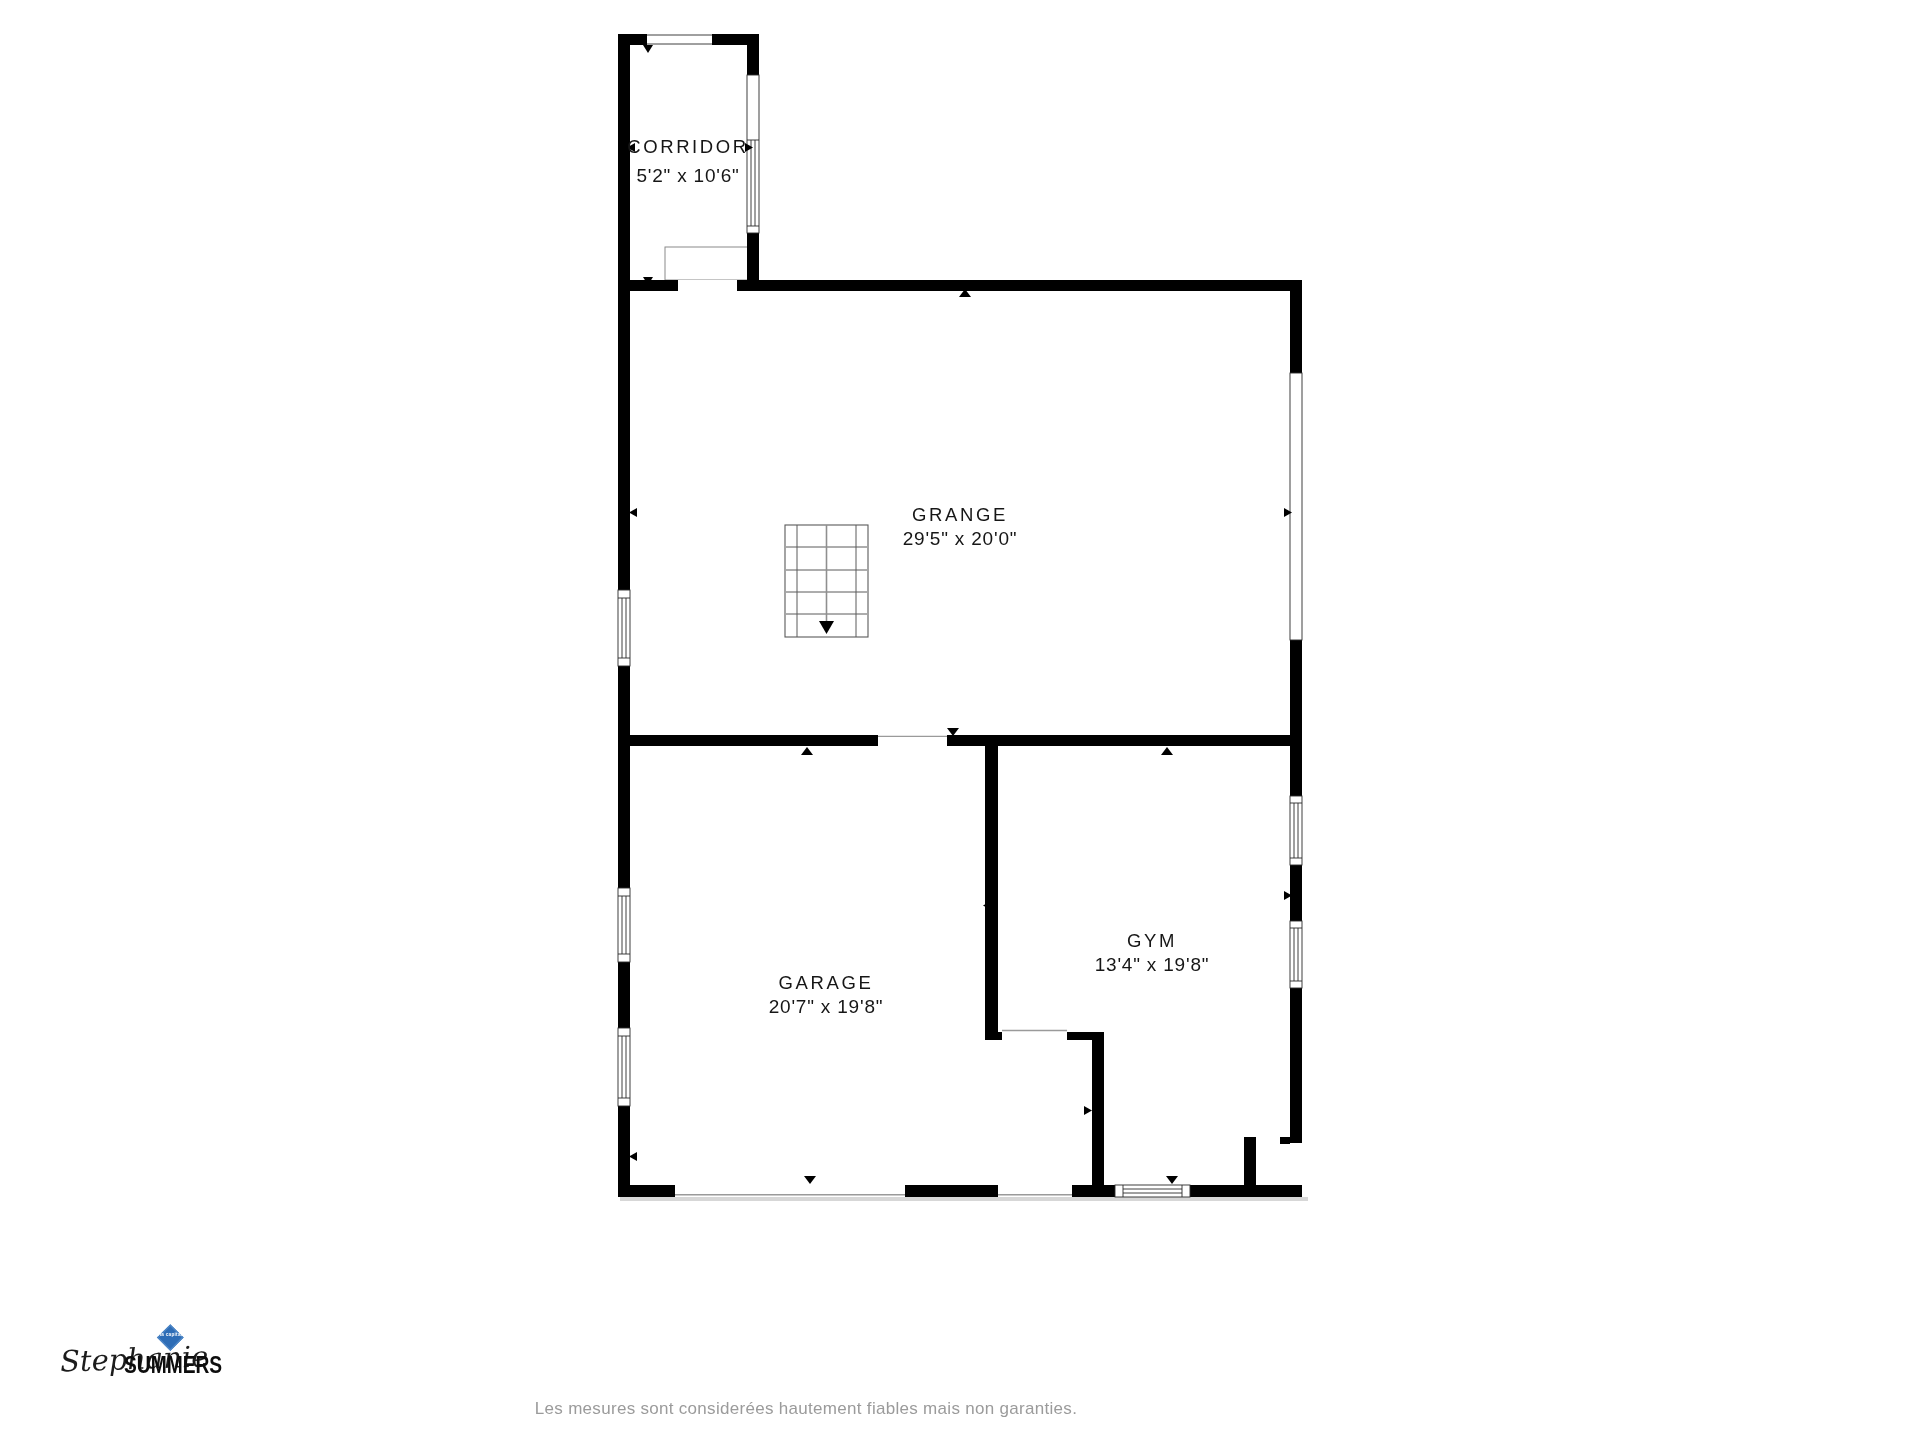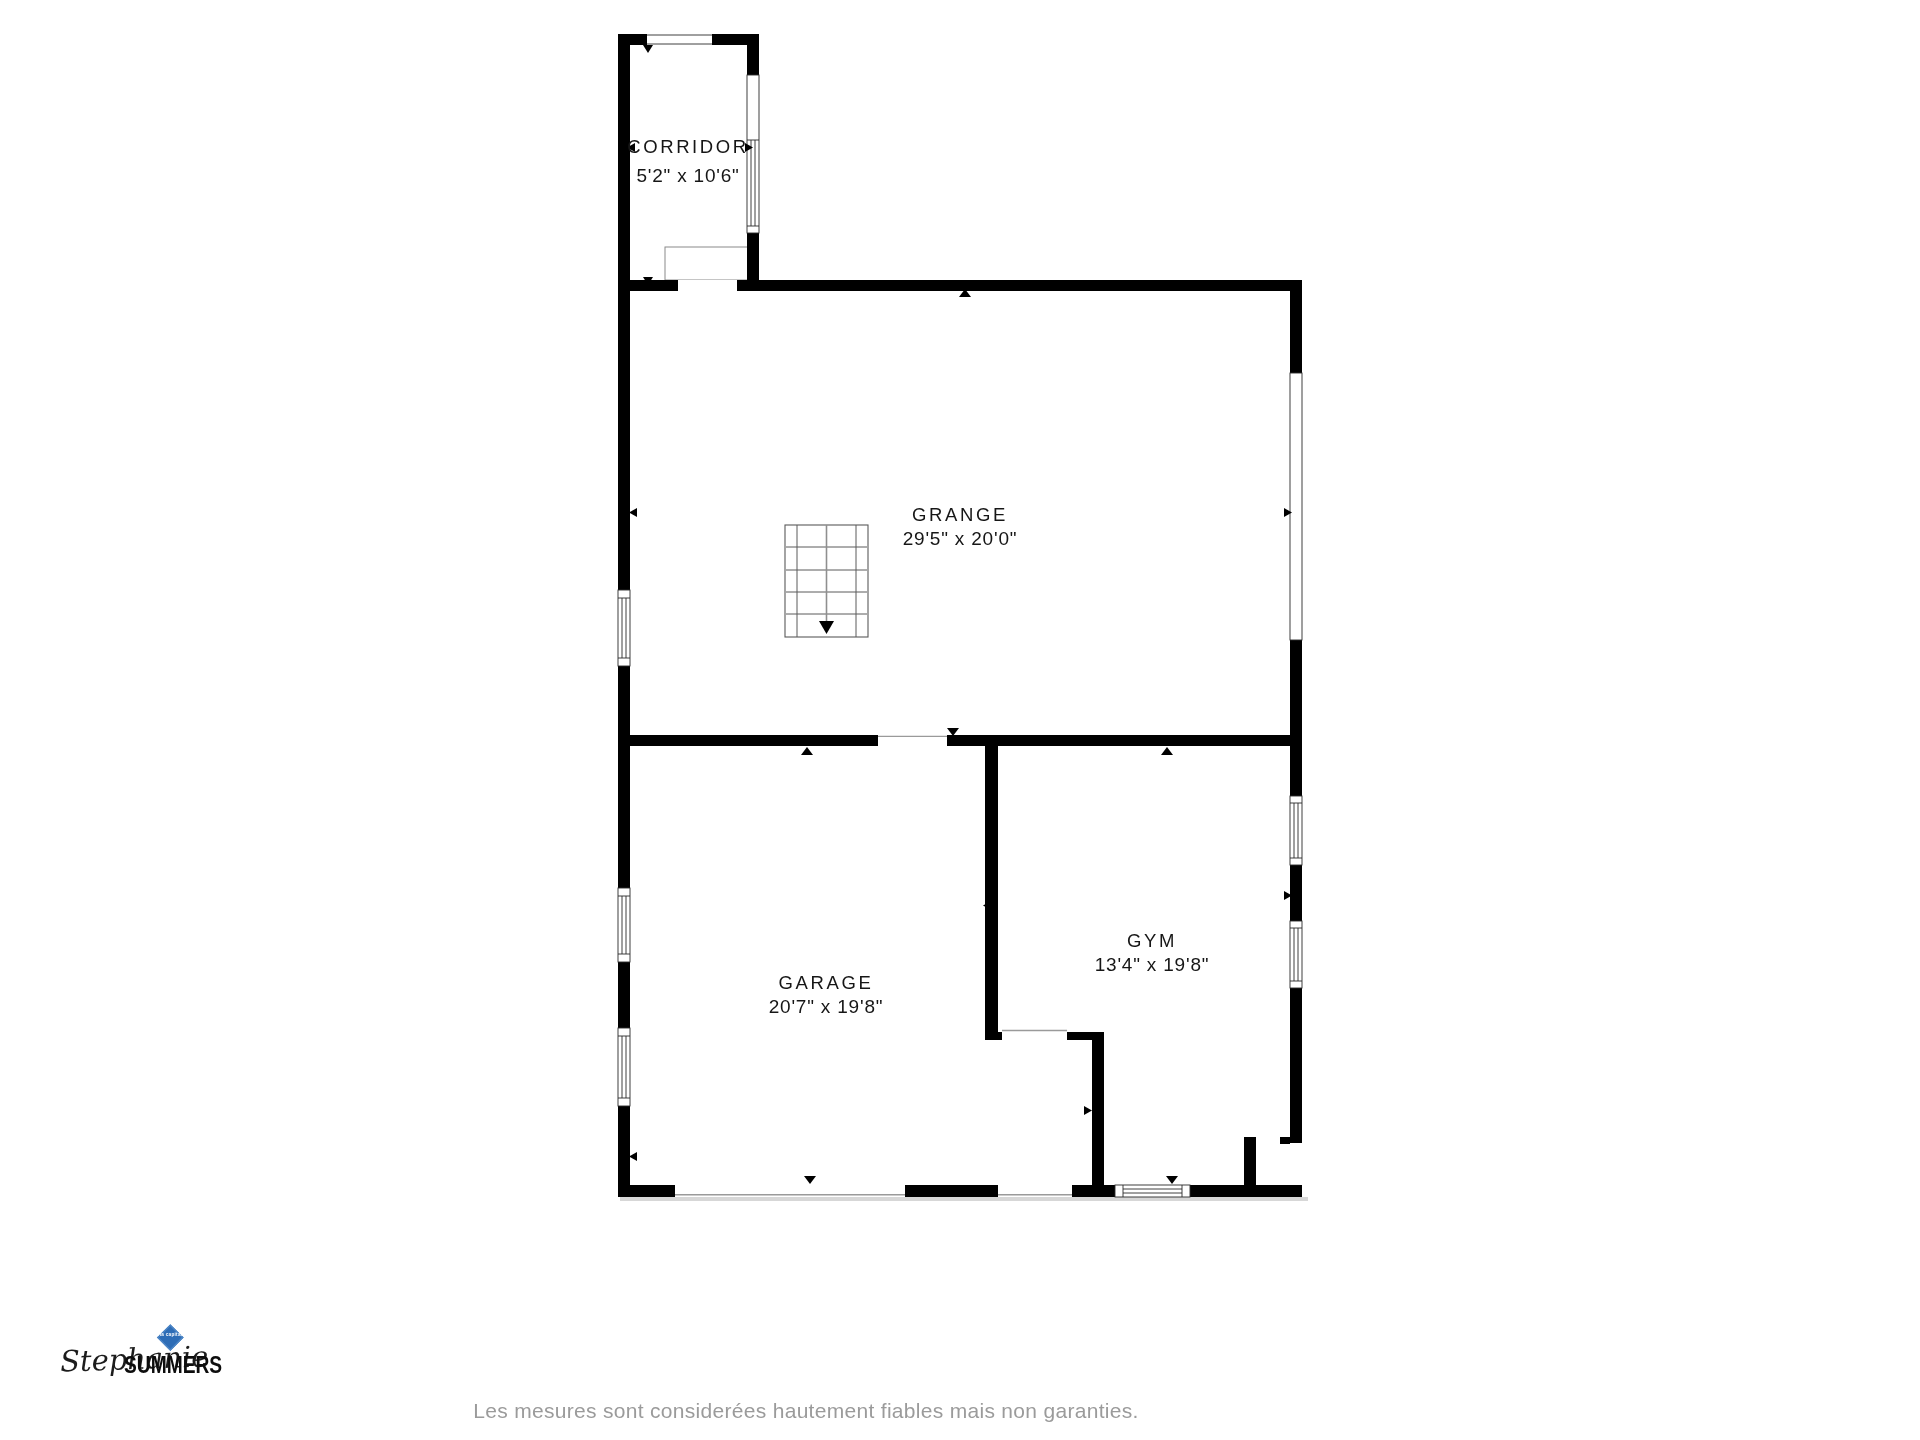--- a/index.html
+++ b/index.html
@@ -24,21 +24,21 @@
                 background:#2e6db6;transform:rotate(45deg);box-shadow:inset 0 0 0 1.5px #4d86c6;}
   #logo-diamond{left:101px;top:10px;} 
   #logo-brand{position:absolute;left:86px;top:14px;width:50px;text-align:center;
               color:#fff;font-size:4.6px;font-weight:bold;letter-spacing:0.3px;line-height:1.1;}
   #logo-first{position:absolute;left:0px;top:24px;font-family:"DejaVu Serif", serif;
               font-style:italic;font-size:29px;color:#1c1c1c;transform:rotate(-2deg);}
   #logo-last{position:absolute;left:64px;top:33px;font-size:24px;font-weight:bold;color:#0d0d0d;
              letter-spacing:0px;transform:scaleX(0.80);transform-origin:left center;white-space:nowrap;}
   
   #disclaimer{position:absolute;left:0;top:1399px;width:1612px;text-align:center;
-              color:#9b9b9b;font-size:21px;letter-spacing:0.3px;}
+              color:#9b9b9b;font-size:17px;letter-spacing:0.3px;}
 </style>
 </head>
 <body>
 
 <div id="stage">
 
 <svg width="1920" height="1440" viewBox="0 0 1920 1440">
 
   <rect class="shadow" x="620" y="1197" width="688" height="4"></rect>
 

